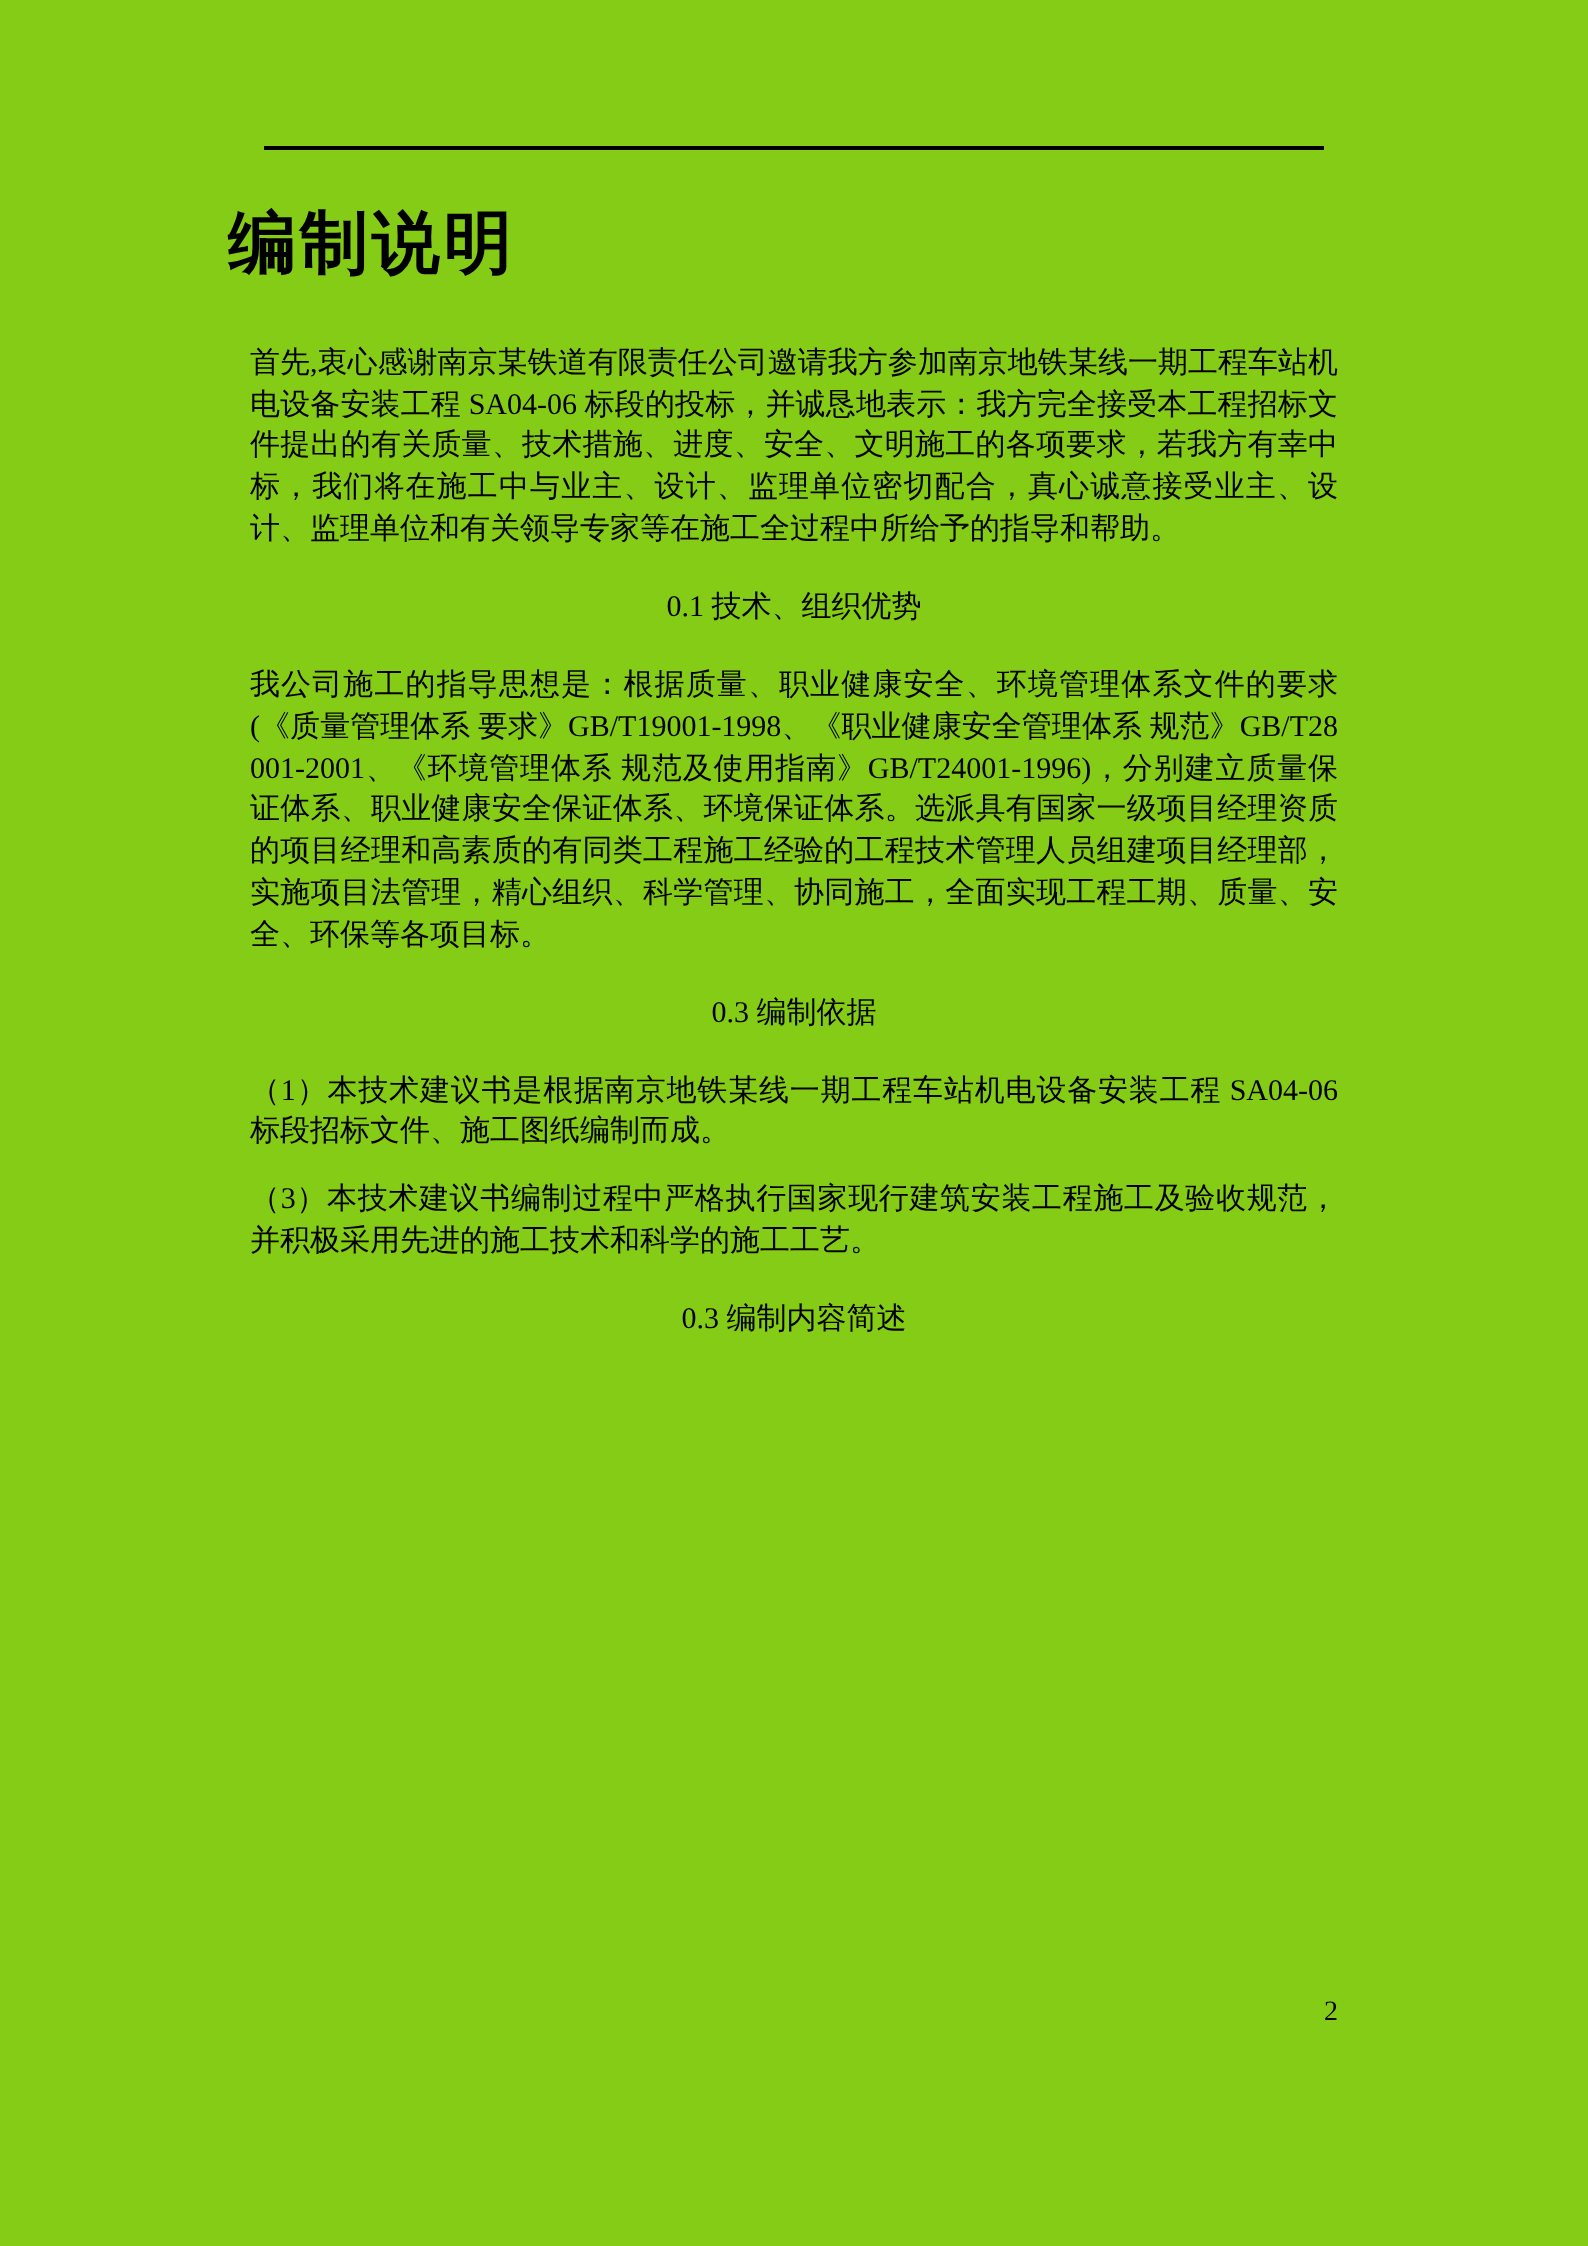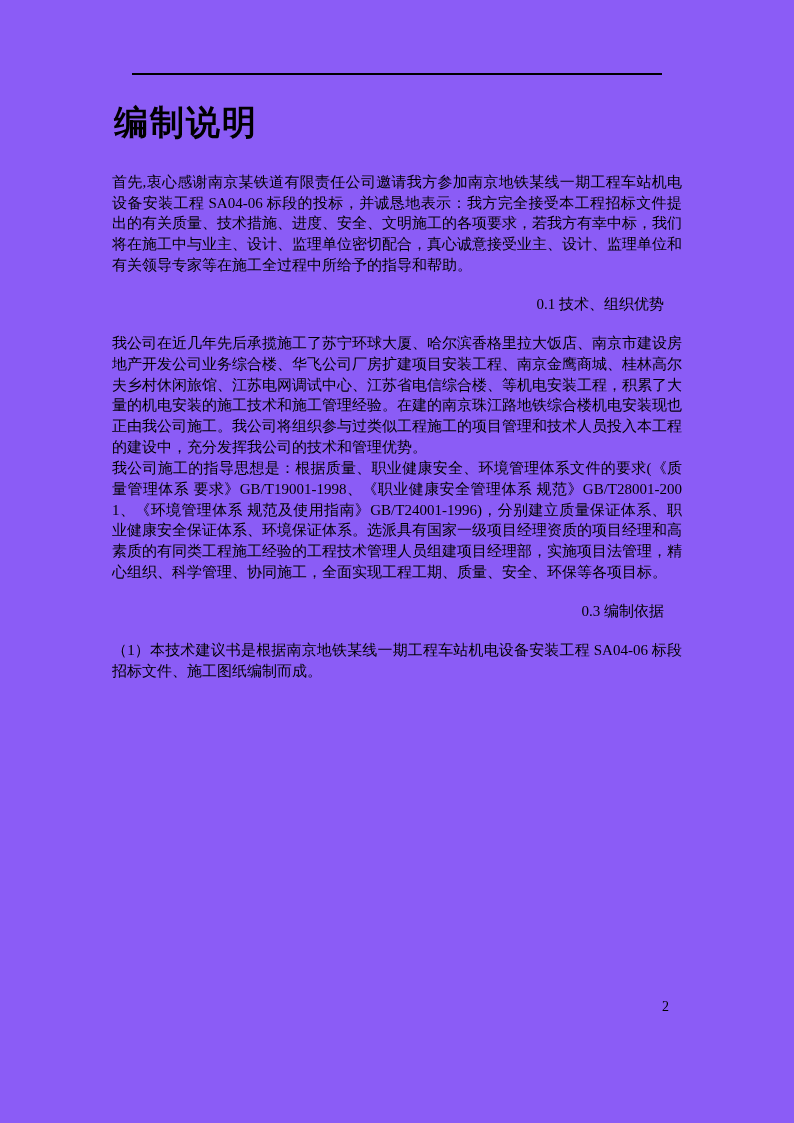--- a/index.html
+++ b/index.html
@@ -4,21 +4,21 @@
 <style>
   html, body {
     margin: 0;
     padding: 0;
     background: #ffffff;
   }
   .page {
     position: relative;
     width: 794px;
     height: 1123px;
-    background: #8b5cf6;
+    background: #84cc16;
     overflow: hidden;
     font-family: "Liberation Serif", "DejaVu Serif", serif;
     color: #000000;
   }
   .header-rule {
     position: absolute;
     top: 73px;
     left: 132px;
     width: 530px;
     height: 0;
@@ -32,33 +32,33 @@
   }
   .doc-title {
     margin: 103px 0 28px 2px;
     font-size: 34px;
     line-height: 1.2;
     font-weight: bold;
     letter-spacing: 2px;
     color: #000000;
   }
   .para {
-    margin: 0;
+    margin: 13px;
     font-size: 15px;
     line-height: 20.85px;
     text-align: justify;
     text-justify: inter-ideograph;
     word-break: break-all;
     color: #000000;
   }
   .heading {
     margin: 18px;
     font-size: 15px;
     line-height: 20.85px;
-    text-align: right;
+    text-align: center;
     color: #000000;
   }
   .page-number {
     position: absolute;
     left: 662px;
     top: 999px;
     font-size: 14px;
     line-height: 1.2;
     color: #000000;
   }
@@ -68,21 +68,22 @@
 
 <div class="page">
 
   <div class="header-rule"></div>
 
   <div class="content">
     <h1 class="doc-title">编制说明</h1>
 
     <p class="para">首先,衷心感谢南京某铁道有限责任公司邀请我方参加南京地铁某线一期工程车站机电设备安装工程 SA04-06 标段的投标，并诚恳地表示：我方完全接受本工程招标文件提出的有关质量、技术措施、进度、安全、文明施工的各项要求，若我方有幸中标，我们将在施工中与业主、设计、监理单位密切配合，真心诚意接受业主、设计、监理单位和有关领导专家等在施工全过程中所给予的指导和帮助。</p>
     <p class="heading">0.1 技术、组织优势</p>
-    <p class="para">我公司在近几年先后承揽施工了苏宁环球大厦、哈尔滨香格里拉大饭店、南京市建设房地产开发公司业务综合楼、华飞公司厂房扩建项目安装工程、南京金鹰商城、桂林高尔夫乡村休闲旅馆、江苏电网调试中心、江苏省电信综合楼、等机电安装工程，积累了大量的机电安装的施工技术和施工管理经验。在建的南京珠江路地铁综合楼机电安装现也正由我公司施工。我公司将组织参与过类似工程施工的项目管理和技术人员投入本工程的建设中，充分发挥我公司的技术和管理优势。</p>
     <p class="para">我公司施工的指导思想是：根据质量、职业健康安全、环境管理体系文件的要求(《质量管理体系 要求》GB/T19001-1998、《职业健康安全管理体系 规范》GB/T28001-2001、《环境管理体系 规范及使用指南》GB/T24001-1996)，分别建立质量保证体系、职业健康安全保证体系、环境保证体系。选派具有国家一级项目经理资质的项目经理和高素质的有同类工程施工经验的工程技术管理人员组建项目经理部，实施项目法管理，精心组织、科学管理、协同施工，全面实现工程工期、质量、安全、环保等各项目标。</p>
     <p class="heading">0.3 编制依据</p>
     <p class="para">（1）本技术建议书是根据南京地铁某线一期工程车站机电设备安装工程 SA04-06 标段招标文件、施工图纸编制而成。</p>
+    <p class="para">（3）本技术建议书编制过程中严格执行国家现行建筑安装工程施工及验收规范，并积极采用先进的施工技术和科学的施工工艺。</p>
+    <p class="heading">0.3 编制内容简述</p>
   </div>
 
   <div class="page-number">2</div>
 
 </div>
 
 </body></html>

